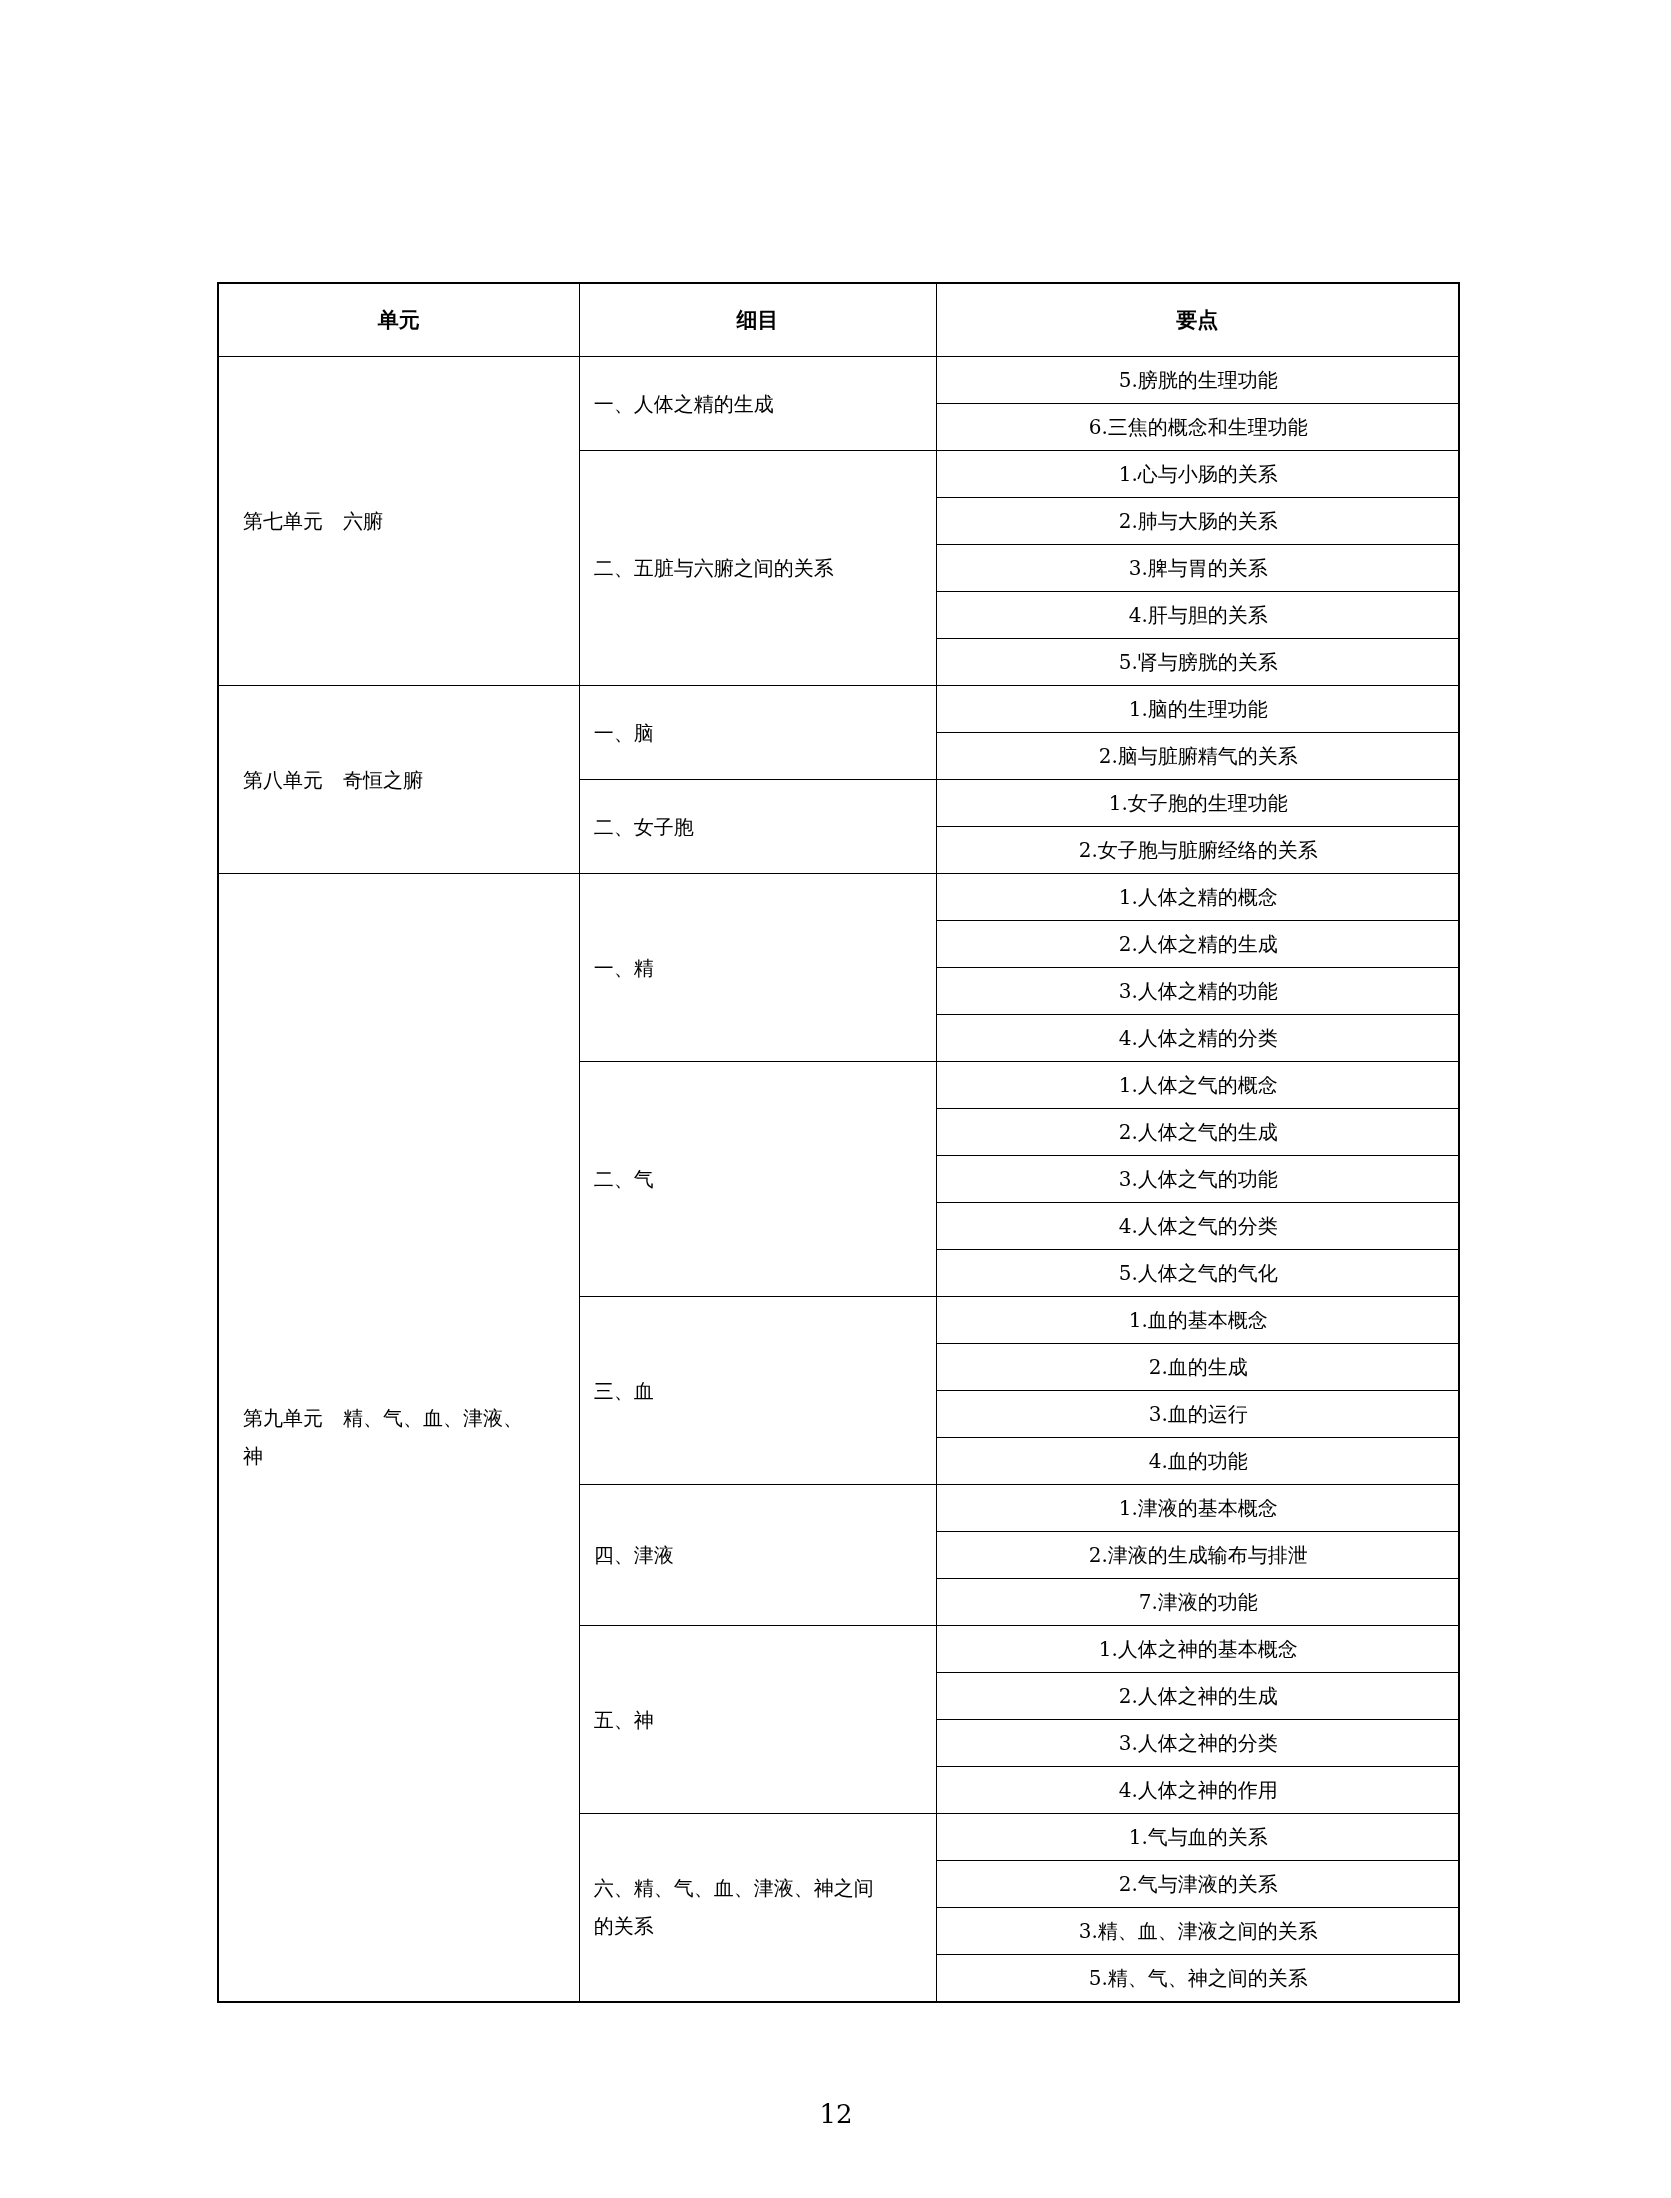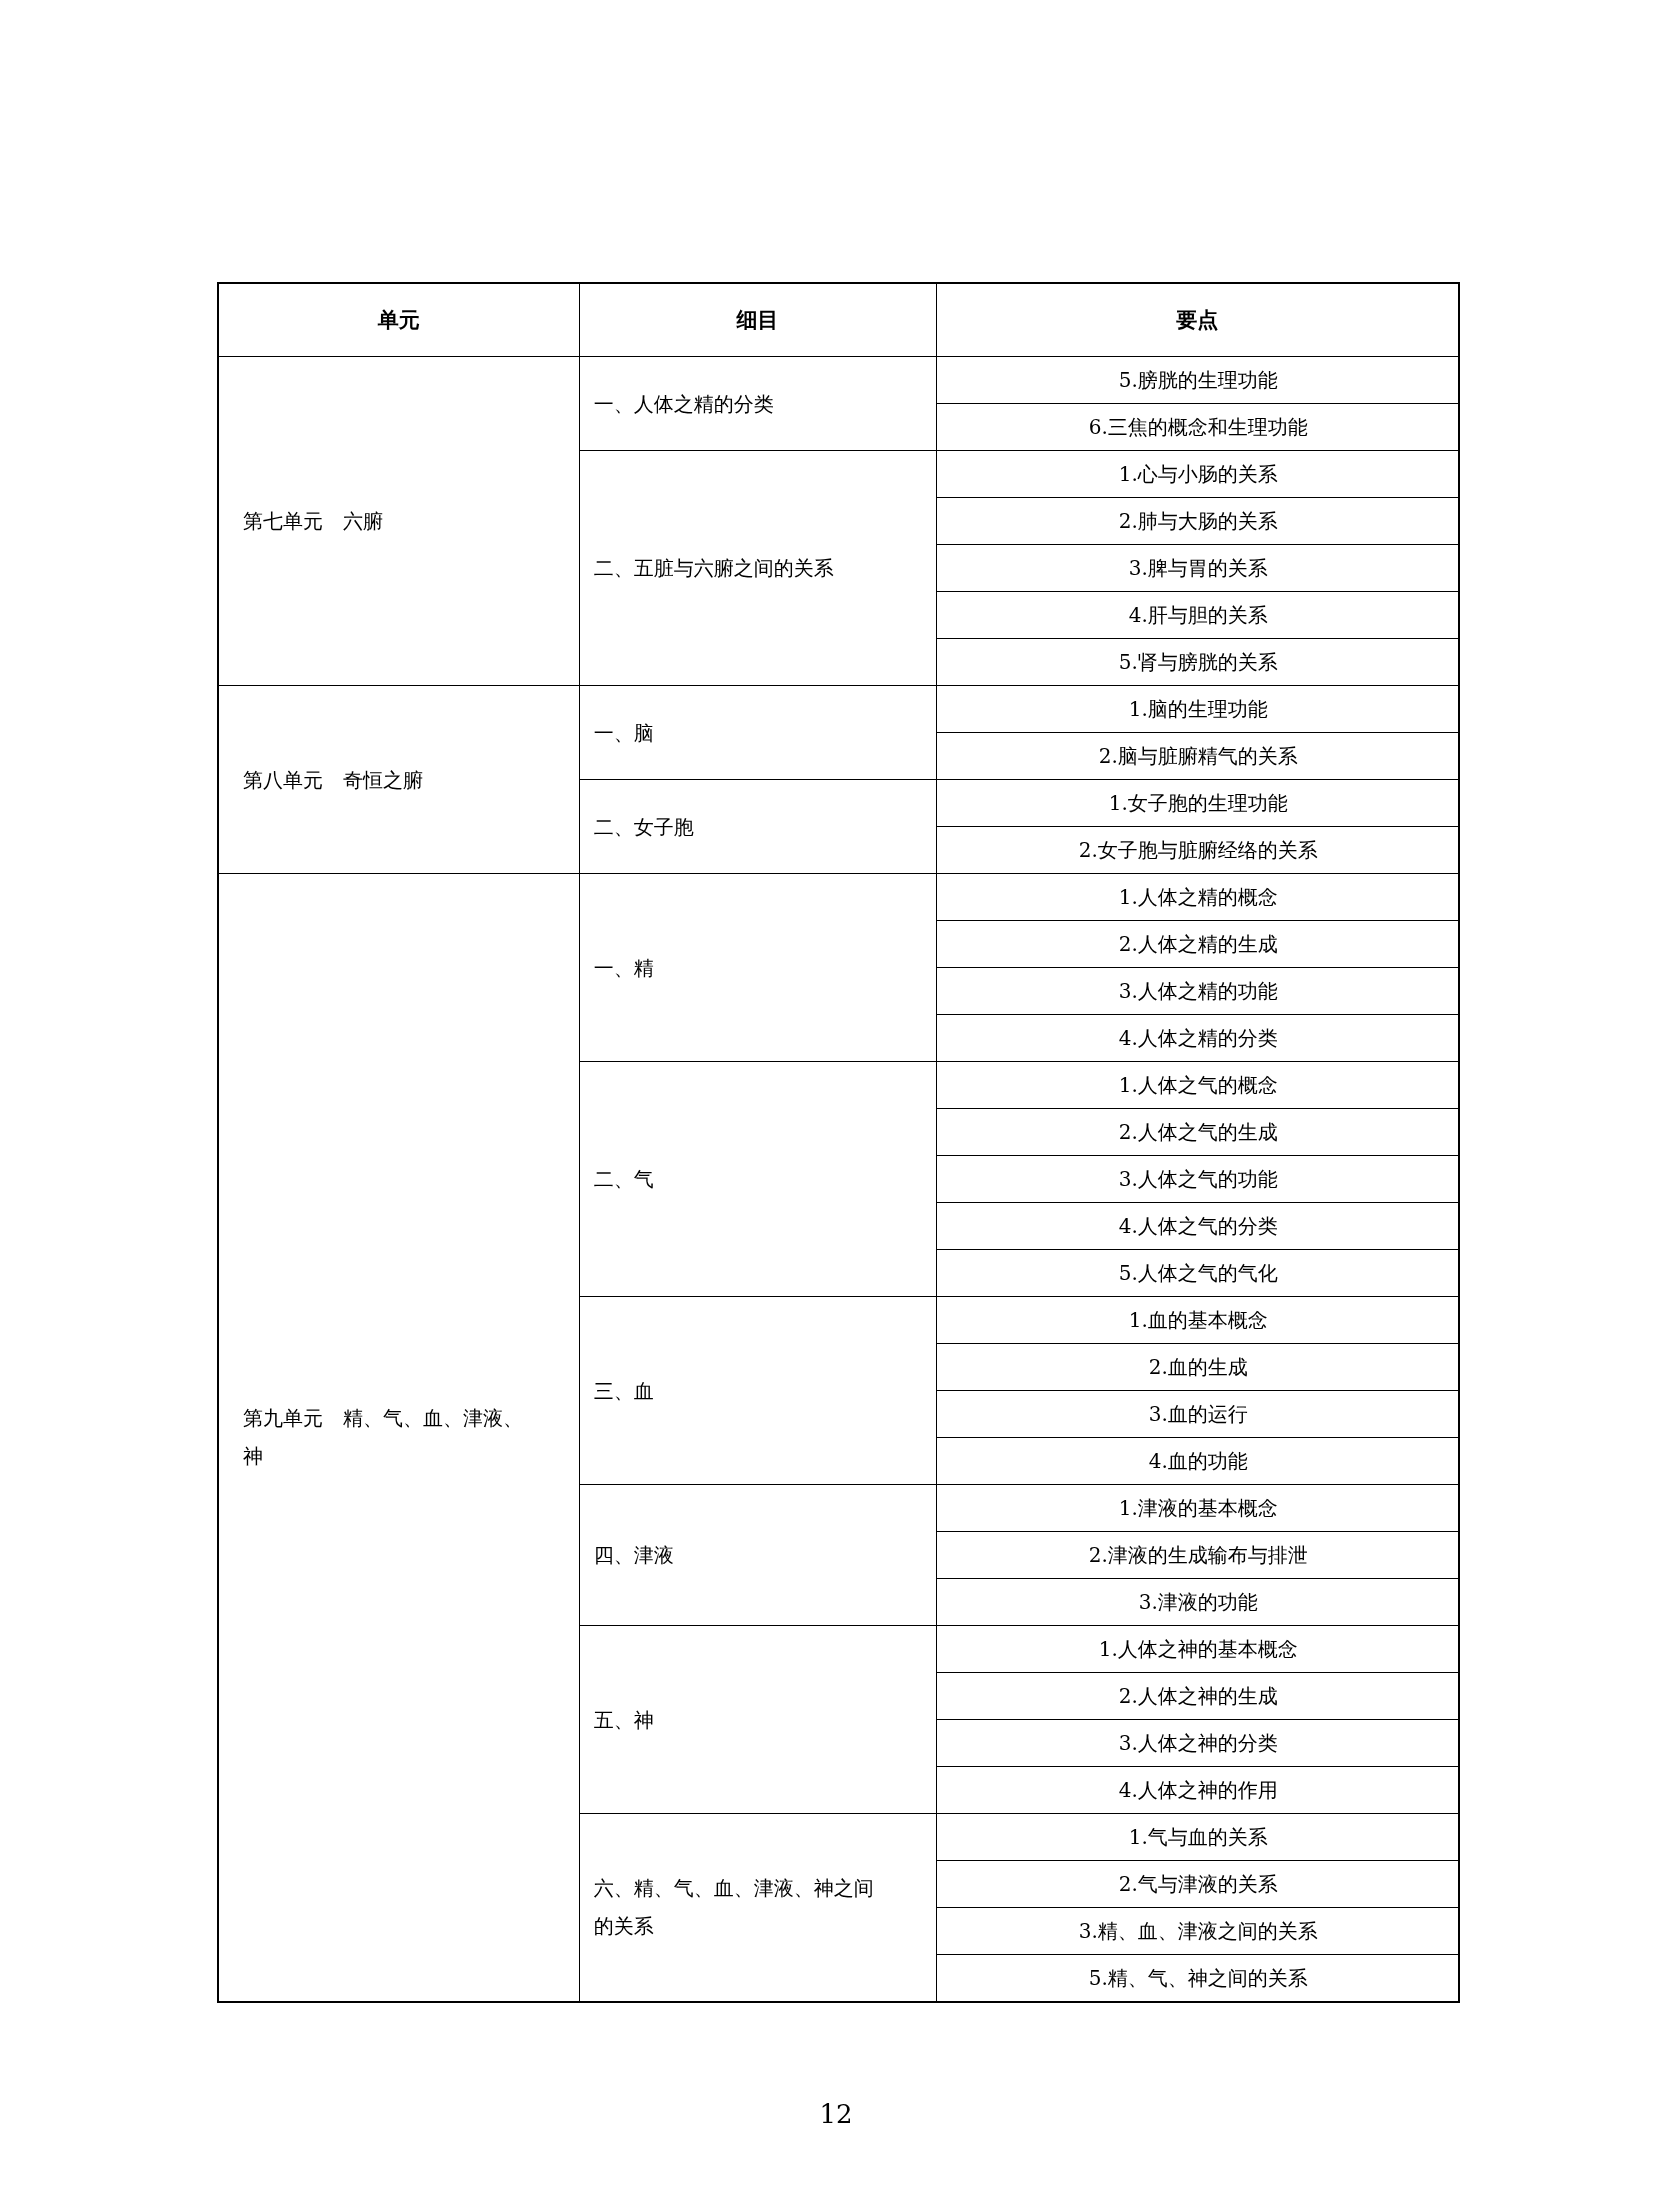--- a/index.html
+++ b/index.html
@@ -76,21 +76,21 @@
   <thead>
     <tr>
         <th class="col-header">单元</th>
         <th class="col-header">细目</th>
         <th class="col-header">要点</th>
       </tr>
   </thead>
   <tbody>
       <tr class="point-row">
         <td class="unit-cell" rowspan="7">第七单元　六腑</td>
-        <td class="detail-cell" rowspan="2">一、人体之精的分类</td>
+        <td class="detail-cell" rowspan="2">一、人体之精的生成</td>
         <td class="point-cell">5.膀胱的生理功能</td>
       </tr>
       <tr class="point-row">
         <td class="point-cell">6.三焦的概念和生理功能</td>
       </tr>
       <tr class="point-row">
         <td class="detail-cell" rowspan="5">二、五脏与六腑之间的关系</td>
         <td class="point-cell">1.心与小肠的关系</td>
       </tr>
       <tr class="point-row">
@@ -165,21 +165,21 @@
         <td class="point-cell">4.血的功能</td>
       </tr>
       <tr class="point-row">
         <td class="detail-cell" rowspan="3">四、津液</td>
         <td class="point-cell">1.津液的基本概念</td>
       </tr>
       <tr class="point-row">
         <td class="point-cell">2.津液的生成输布与排泄</td>
       </tr>
       <tr class="point-row">
-        <td class="point-cell">3.津液的功能</td>
+        <td class="point-cell">7.津液的功能</td>
       </tr>
       <tr class="point-row">
         <td class="detail-cell" rowspan="4">五、神</td>
         <td class="point-cell">1.人体之神的基本概念</td>
       </tr>
       <tr class="point-row">
         <td class="point-cell">2.人体之神的生成</td>
       </tr>
       <tr class="point-row">
         <td class="point-cell">3.人体之神的分类</td>

